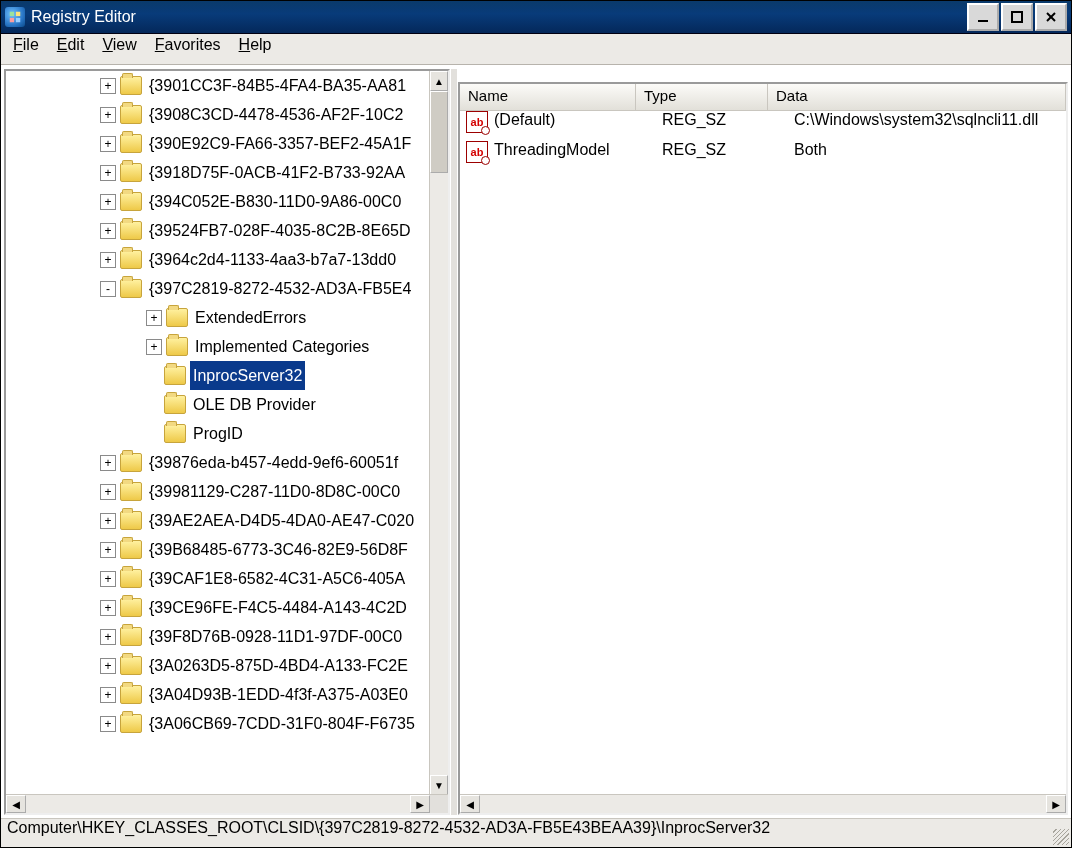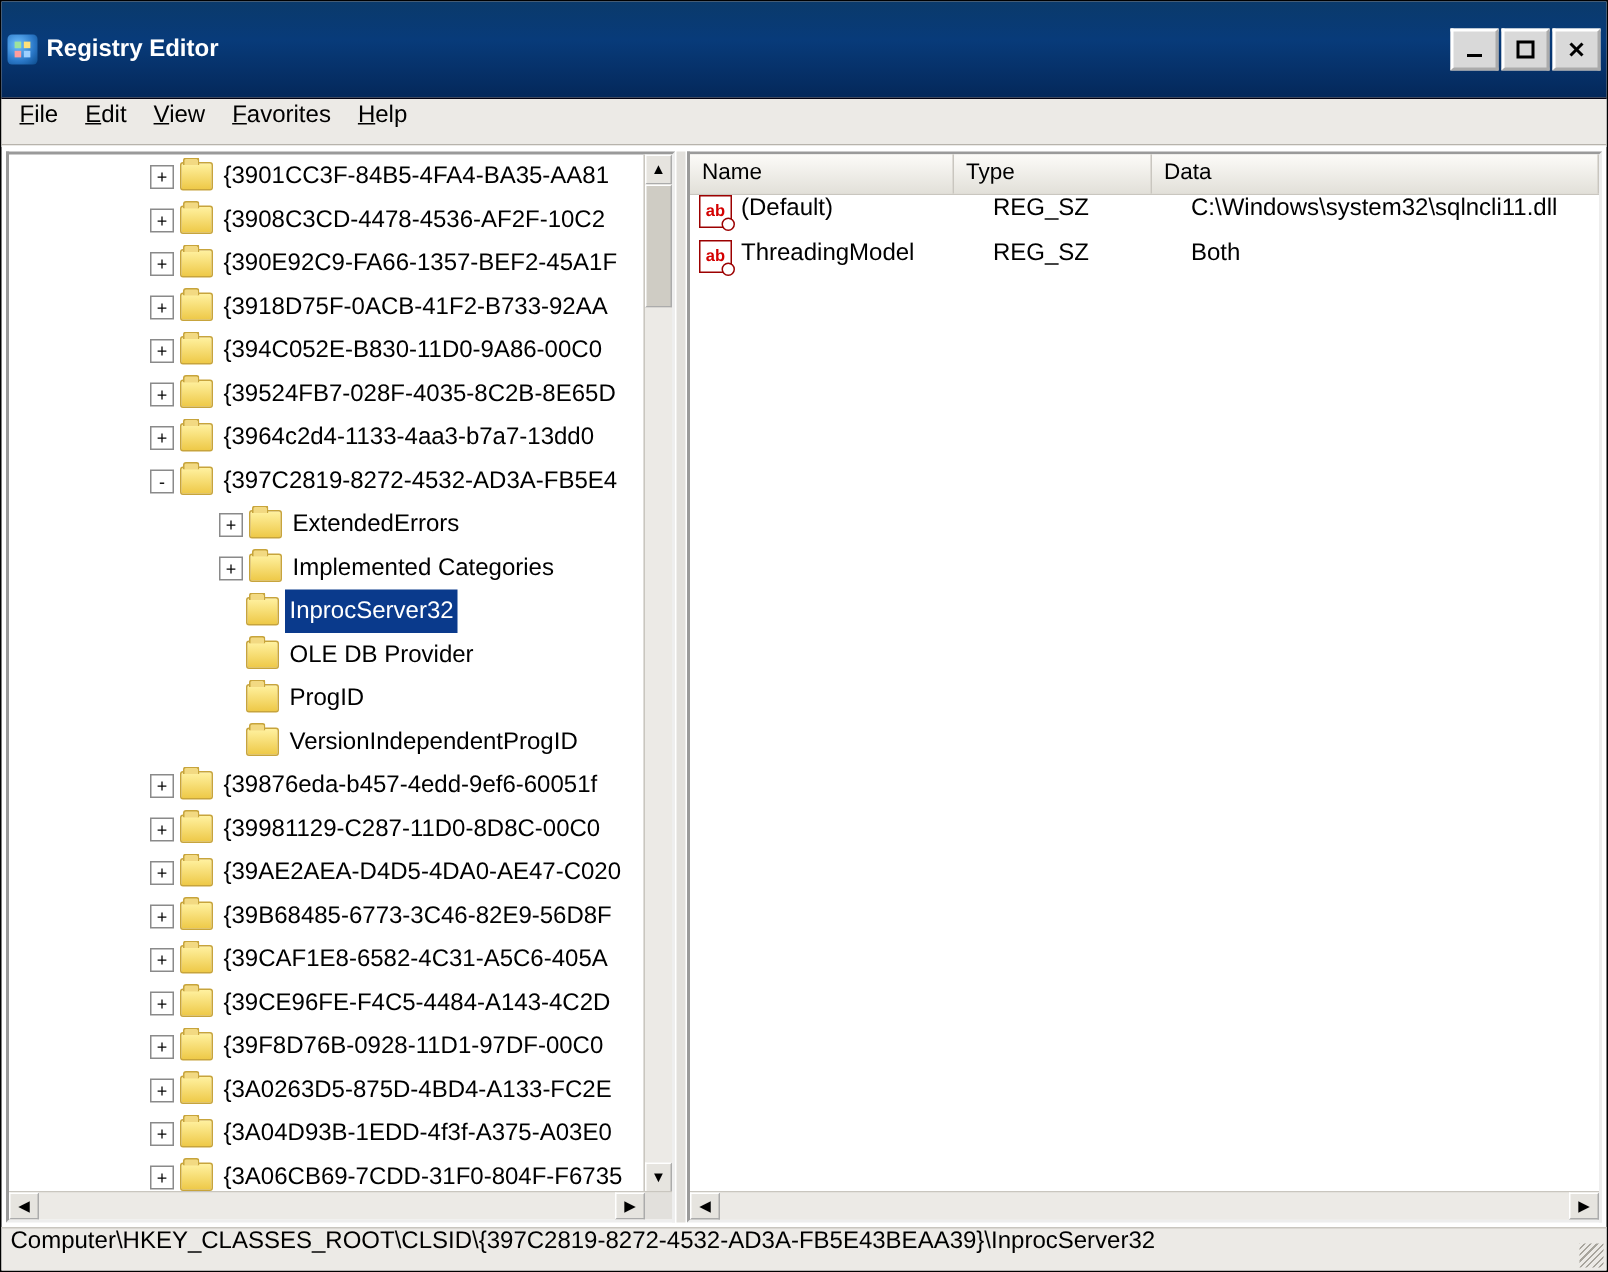--- a/index.html
+++ b/index.html
@@ -1,31 +1,31 @@
 <!DOCTYPE html>
 <html><head>
 <meta charset="utf-8">
 <style>
 html,body{margin:0;padding:0;font-family:"Segoe UI",Tahoma,Arial,sans-serif;font-size:15px;color:#000;background:#fff;width:1072px;height:848px;overflow:hidden}
 .window{width:1072px;height:848px;display:flex;flex-direction:column;box-sizing:border-box;border:1px solid #000}
-.titlebar{height:32px;background:linear-gradient(#0a3a6b,#083b7a 40%,#04285a);color:#fff;display:flex;align-items:center;padding:16px 4px;font-weight:bold;font-size:16px;border-bottom:1px solid #001}
+.titlebar{height:32px;background:linear-gradient(#0a3a6b,#083b7a 40%,#04285a);color:#fff;display:flex;align-items:center;padding:0 4px;font-weight:normal;font-size:16px;border-bottom:1px solid #001}
 .titlebar .icon{width:20px;height:20px;margin-right:6px;background:radial-gradient(circle at 35% 35%,#6fc0ff 0%,#2a77c7 60%,#0b4a8a 100%);border-radius:3px;display:flex;align-items:center;justify-content:center;position:relative}
 .titlebar .icon svg{width:14px;height:14px}
 .title-spacer{flex:1}
 .win-btns{display:flex;gap:2px}
 .win-btn{width:28px;height:24px;background:#d9d9d9;border:2px outset #fff;display:flex;align-items:center;justify-content:center;font-family:Arial;font-weight:bold;font-size:14px;color:#000}
 .win-btn svg{width:14px;height:14px}
 .menubar{height:30px;background:#eceae6;border-bottom:1px solid #b7b3ac;display:flex;align-items:flex-start;padding:0 6px;font-size:16px}
 .menuitem{padding:2px 10px 2px 6px;margin-right:2px}
 .menuitem .ul{text-decoration:underline}
 .client{flex:1;display:flex;position:relative;border-top:1px solid #fff}
 .pane{position:relative;display:flex;flex-direction:column;border:2px inset #eee;box-sizing:border-box;background:#fff}
 .left-pane{width:446px;margin:3px 1px 3px 3px}
 .splitter{width:6px;background:#e2e0dc;margin:3px 0;cursor:col-resize}
-.right-pane{flex:1;margin:3px 3px 3px 1px}
+.right-pane{flex:1;margin:16px 3px 3px 1px}
 .tree-wrap{flex:1;overflow:hidden;position:relative}
 .tree{position:absolute;left:0;top:0;right:18px;bottom:18px;overflow:hidden;line-height:29px;font-size:16px;white-space:nowrap}
 .tree .row{display:flex;align-items:center;height:29px}
 .spacer{display:inline-block}
 .toggle{width:14px;height:14px;border:1px solid #8a8a8a;background:#fff;display:inline-flex;align-items:center;justify-content:center;font-size:12px;line-height:1;margin-right:4px;flex:0 0 14px;position:relative;top:0}
 .toggle.empty{border:none;background:none}
 .folder{width:20px;height:17px;margin-right:4px;background:linear-gradient(#fff1a0,#eec948);border:1px solid #c7a43c;border-radius:2px;position:relative;flex:0 0 20px}
 .folder:before{content:"";position:absolute;left:1px;top:-4px;width:9px;height:4px;background:#f2d982;border:1px solid #c7a43c;border-bottom:none;border-radius:2px 2px 0 0}
 .label{padding:0 3px}
 .label.selected{background:#0a3a8c;color:#fff}
@@ -113,21 +113,21 @@
             <div class="row">
               <span class="spacer" style="width: 94px;"></span>
               <span class="toggle">+</span>
               <span class="folder"></span>
               <span class="label">{3908C3CD-4478-4536-AF2F-10C2</span>
             </div>
             <div class="row">
               <span class="spacer" style="width: 94px;"></span>
               <span class="toggle">+</span>
               <span class="folder"></span>
-              <span class="label">{390E92C9-FA66-1357-BEF2-45A1F</span>
+              <span class="label">{390E92C9-FA66-3357-BEF2-45A1F</span>
             </div>
             <div class="row">
               <span class="spacer" style="width: 94px;"></span>
               <span class="toggle">+</span>
               <span class="folder"></span>
               <span class="label">{3918D75F-0ACB-41F2-B733-92AA</span>
             </div>
             <div class="row">
               <span class="spacer" style="width: 94px;"></span>
               <span class="toggle">+</span>
@@ -174,26 +174,20 @@
               <span class="spacer" style="width: 140px;"></span>
               <span class="toggle empty"></span>
               <span class="folder"></span>
               <span class="label">OLE DB Provider</span>
             </div>
             <div class="row">
               <span class="spacer" style="width: 140px;"></span>
               <span class="toggle empty"></span>
               <span class="folder"></span>
               <span class="label">ProgID</span>
-            </div>
-            <div class="row">
-              <span class="spacer" style="width: 140px;"></span>
-              <span class="toggle empty"></span>
-              <span class="folder"></span>
-              <span class="label">VersionIndependentProgID</span>
             </div>
             <div class="row">
               <span class="spacer" style="width: 94px;"></span>
               <span class="toggle">+</span>
               <span class="folder"></span>
               <span class="label">{39876eda-b457-4edd-9ef6-60051f</span>
             </div>
             <div class="row">
               <span class="spacer" style="width: 94px;"></span>
               <span class="toggle">+</span>

